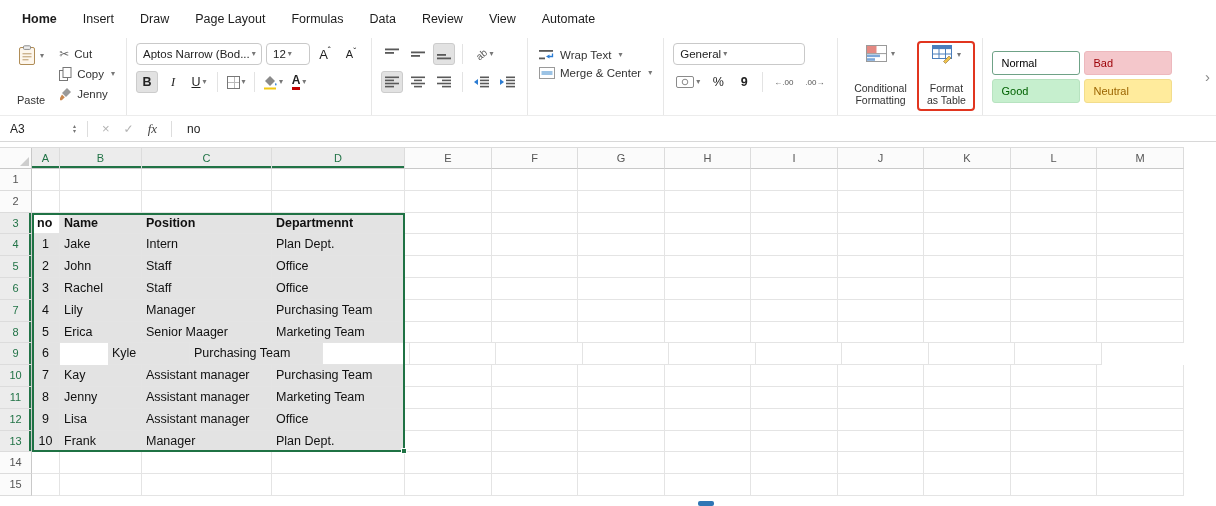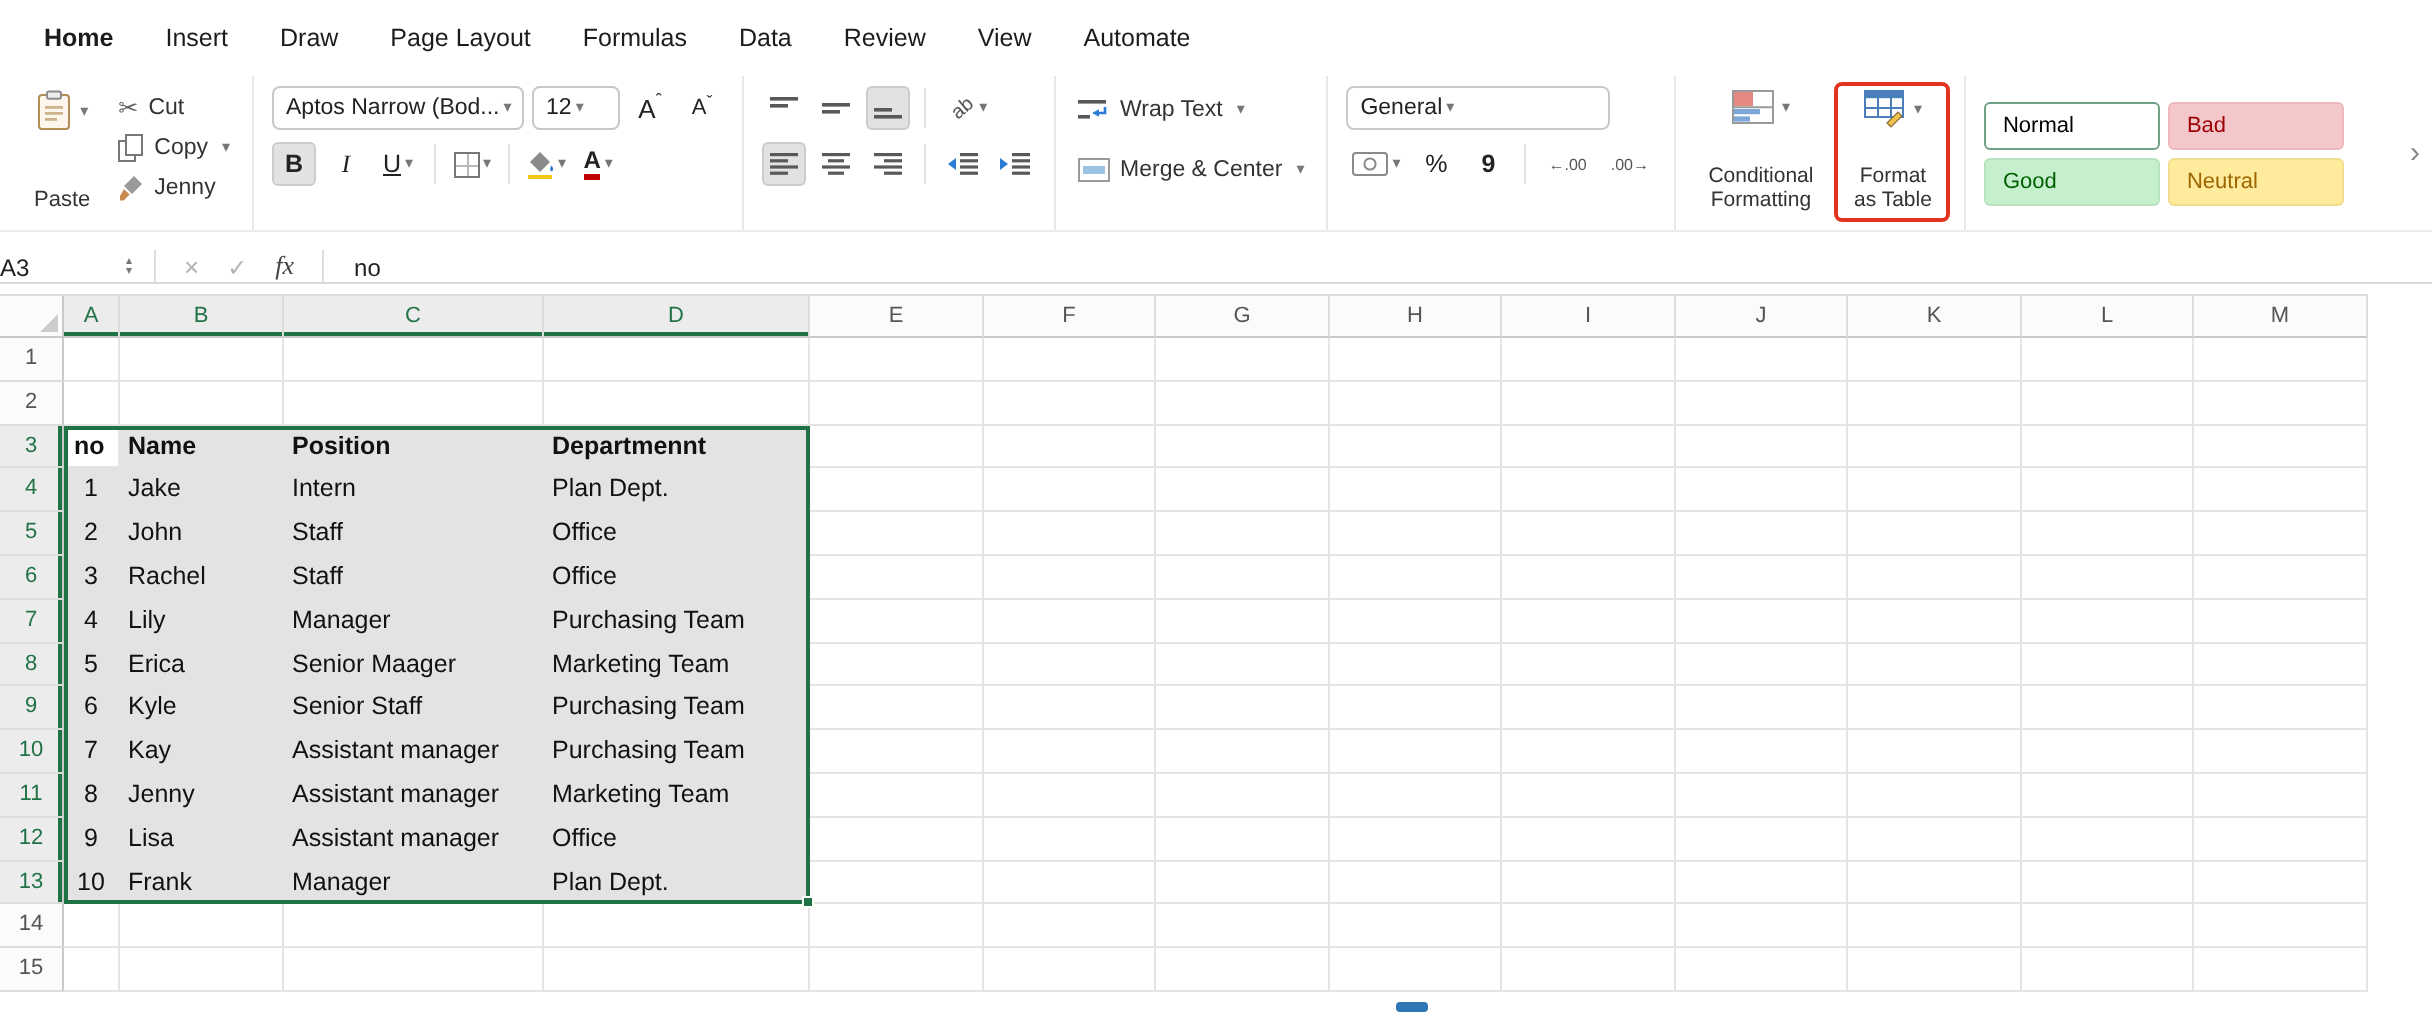--- a/index.html
+++ b/index.html
@@ -32,21 +32,21 @@
     linear-gradient(to bottom,transparent 5.5px,#b9b9b9 5.5px,#b9b9b9 6.5px,transparent 6.5px)}
 .rot-ab{display:inline-block;transform:rotate(-40deg);font-size:10px;color:#555}
 .decbtn{font-size:8px;color:#555;border:1px solid transparent;border-radius:3px;height:22px;display:inline-flex;align-items:center;padding:0 3px;white-space:nowrap}
 .tbl-label{font-size:10.5px;color:#333;text-align:center;line-height:1.2}
 .annot{outline:2.5px solid #e1351f;outline-offset:0;border-radius:2px}
 .stylechips{display:grid;grid-template-columns:repeat(2,88px);grid-auto-rows:24px;gap:4px;align-content:center;align-self:center}
 .chip{display:flex;align-items:center;padding-left:8px;font-size:11px;border:1px solid transparent;border-radius:3px;white-space:nowrap;overflow:hidden}
 .ribbon-more{position:absolute;right:6px;top:30px;color:#888;font-size:15px}
 
 
-.fbar{height:26px;display:flex;align-items:flex-end;border-bottom:1px solid #d8d8d8;padding-left:0;font-size:12px}
+.fbar{height:26px;display:flex;align-items:center;border-bottom:1px solid #d8d8d8;padding-left:10px;font-size:12px}
 .namebox{width:70px;display:flex;align-items:center;justify-content:space-between;padding-right:4px}
 .spin{display:flex;flex-direction:column;align-items:center;font-size:6px;color:#777;line-height:5px}
 .fdiv{width:1px;height:16px;background:#ddd;margin:0 7px}
 .fcancel{color:#b3b3b3;font-size:13px;margin:0 7px}
 .fcheck{color:#b3b3b3;font-size:12px;margin:0 7px}
 .ffx{font-style:italic;font-family:"Liberation Serif",serif;font-size:13px;color:#444;margin:0 7px}
 .fvalue{margin-left:8px;color:#222}
 
 
 .grid{position:relative;margin-top:5px;width:1184px}
@@ -242,21 +242,21 @@
                 <rect x="6" y="6.7" width="9" height="1.6" fill="#595959"></rect>
                 <rect x="6" y="9.8" width="9" height="1.6" fill="#595959"></rect>
                 <path d="M0 3 L4 6 L0 9 z" fill="#2b7cd3"></path>
               </svg>
           </div>
         </div>
       </div>
     </div>
 
     <div class="rgroup">
-      <div class="col2" style="gap:12px;padding-top:3px">
+      <div class="col2" style="gap:0;padding-top:3px">
         <div class="smallbtn">
           <svg width="16" height="12" viewBox="0 0 16 12">
             <rect x="0" y="1" width="14" height="1.8" fill="#595959"></rect>
             <rect x="0" y="8.5" width="6" height="1.8" fill="#595959"></rect>
             <path d="M13.5 4.5 v3 h-4" stroke="#2b7cd3" stroke-width="1.3" fill="none"></path>
             <path d="M10.5 5.6 L7 7.5 L10.5 9.4 z" fill="#2b7cd3"></path>
           </svg>
           <span>Wrap Text</span>
           <span class="dd">▾</span>
         </div>
@@ -502,22 +502,21 @@
           <div class="cell" style="width: 86px;"></div>
           <div class="cell" style="width: 87px;"></div>
           <div class="cell" style="width: 86px;"></div>
           <div class="cell" style="width: 87px;"></div>
           <div class="cell" style="width: 86px;"></div>
           <div class="cell" style="width: 87px;"></div>
         </div>
         <div class="grow">
           <div class="rh sel" style="width: 32px;">9</div>
           <div class="cell insel num" style="width: 28px;">6</div>
-          <div class="cell insel" style="width: 82px;">Kyle</div>
-          <div class="cell insel" style="width: 130px;">Senior Staff</div>
+          <div class="cell insel" style="width: 82px; margin-left: 48px;">Kyle</div>
           <div class="cell insel" style="width: 133px;">Purchasing Team</div>
           <div class="cell" style="width: 87px;"></div>
           <div class="cell" style="width: 86px;"></div>
           <div class="cell" style="width: 87px;"></div>
           <div class="cell" style="width: 86px;"></div>
           <div class="cell" style="width: 87px;"></div>
           <div class="cell" style="width: 86px;"></div>
           <div class="cell" style="width: 87px;"></div>
           <div class="cell" style="width: 86px;"></div>
           <div class="cell" style="width: 87px;"></div>

